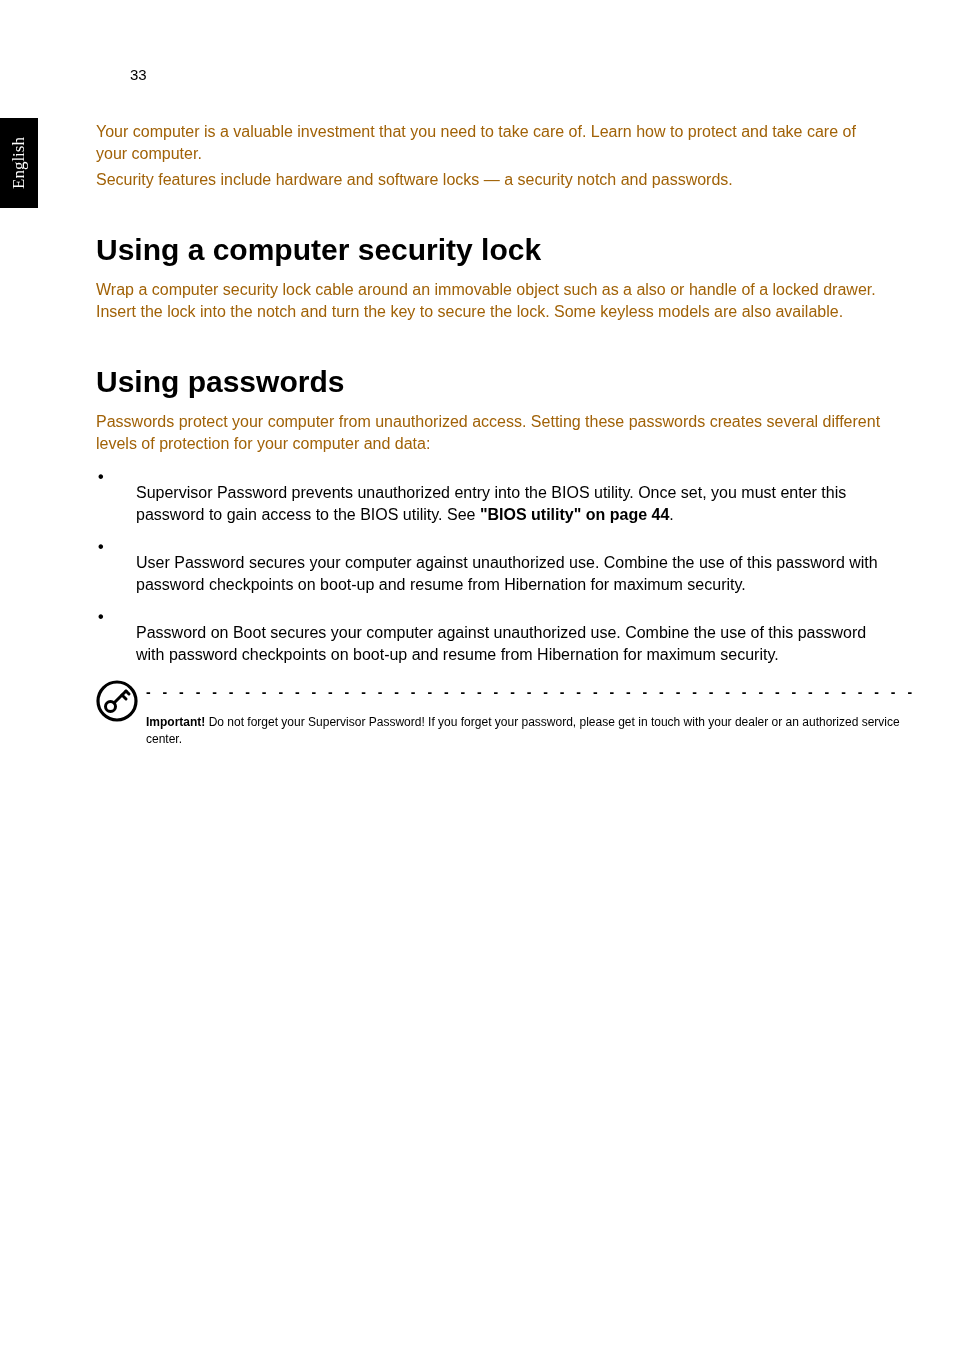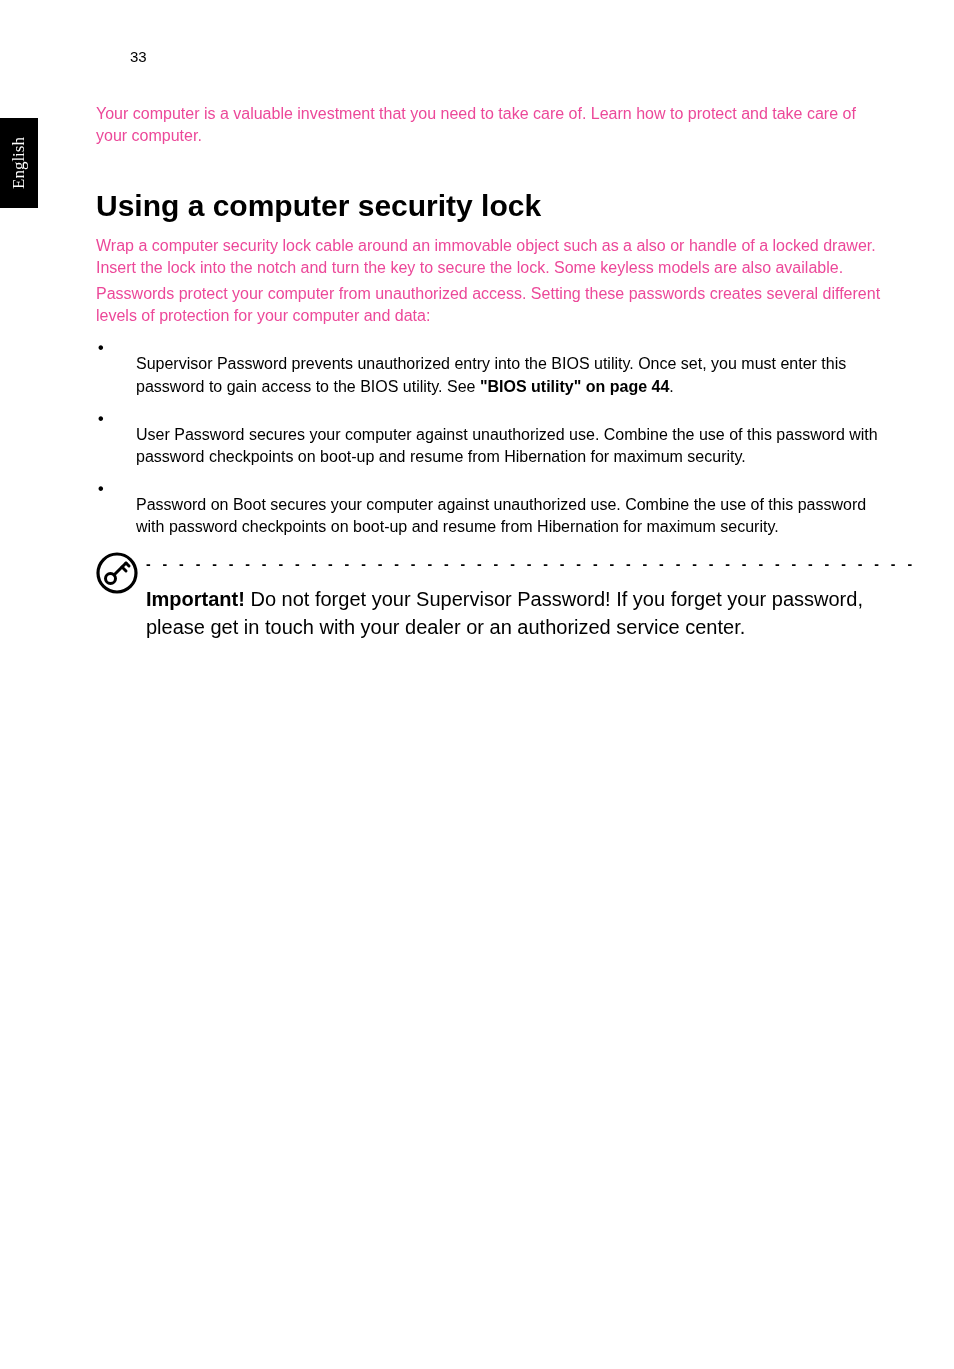--- a/index.html
+++ b/index.html
@@ -23,21 +23,21 @@
       align-items: center;
       justify-content: center;
       writing-mode: vertical-rl;
       transform: rotate(180deg);
       font-family: Georgia, 'Times New Roman', serif;
       font-size: 17px;
     }
     .page-area {
       position: absolute;
       left: 96px;
-      top: 48px;
+      top: 66px;
       width: 790px;
     }
     .page-number {
       font-size: 15px;
       margin-bottom: 38px;
       margin-left: 34px;
     }
     h1 {
       font-weight: normal;
       font-size: 40px;
@@ -46,21 +46,21 @@
     }
     h2 {
       font-weight: bold;
       font-size: 30px;
       margin: 42px 0 12px 0;
     }
     p.para {
       font-size: 16px;
       line-height: 1.38;
       margin: 0 0 4px 0;
-      color: #ec4899;
+      color: #a16207;
     }
     p.para.spaced-top {
       margin-top: 4px;
     }
     .bullet-list {
       margin: 10px 0 0 0;
       padding: 0;
     }
     .bullet-list .item {
       display: flex;
@@ -102,38 +102,40 @@
     .dash-row {
       letter-spacing: 4px;
       font-size: 14px;
       color: #000;
       font-weight: bold;
       margin-bottom: 14px;
       white-space: nowrap;
       overflow: hidden;
     }
     .note-text {
-      font-size: 20px;
+      font-size: 12px;
       line-height: 1.38;
     }
   </style>
 </head>
 <body>
 
 <div class="side-tab">English</div>
 
 <div class="page-area">
   <div class="page-number">33</div>
 
 
   <p class="para">Your computer is a valuable investment that you need to take care of. Learn how to protect and take care of your computer.</p>
+  <p class="para spaced-top">Security features include hardware and software locks — a security notch and passwords.</p>
 
   <h2>Using a computer security lock</h2>
   <p class="para spaced-top">Wrap a computer security lock cable around an immovable object such as a also or handle of a locked drawer. Insert the lock into the notch and turn the key to secure the lock. Some keyless models are also available.</p>
 
+  <h2>Using passwords</h2>
   <p class="para">Passwords protect your computer from unauthorized access. Setting these passwords creates several different levels of protection for your computer and data:</p>
 
   <div class="bullet-list">
 
     <div class="item">
       <div class="dot">•</div>
       <div class="txt">
         <span>Supervisor Password prevents unauthorized entry into the BIOS utility. Once set, you must enter this password to gain access to the BIOS utility. See </span><span class="link-strong">"BIOS utility" on page 44</span><span>.</span>
       </div>
     </div>

